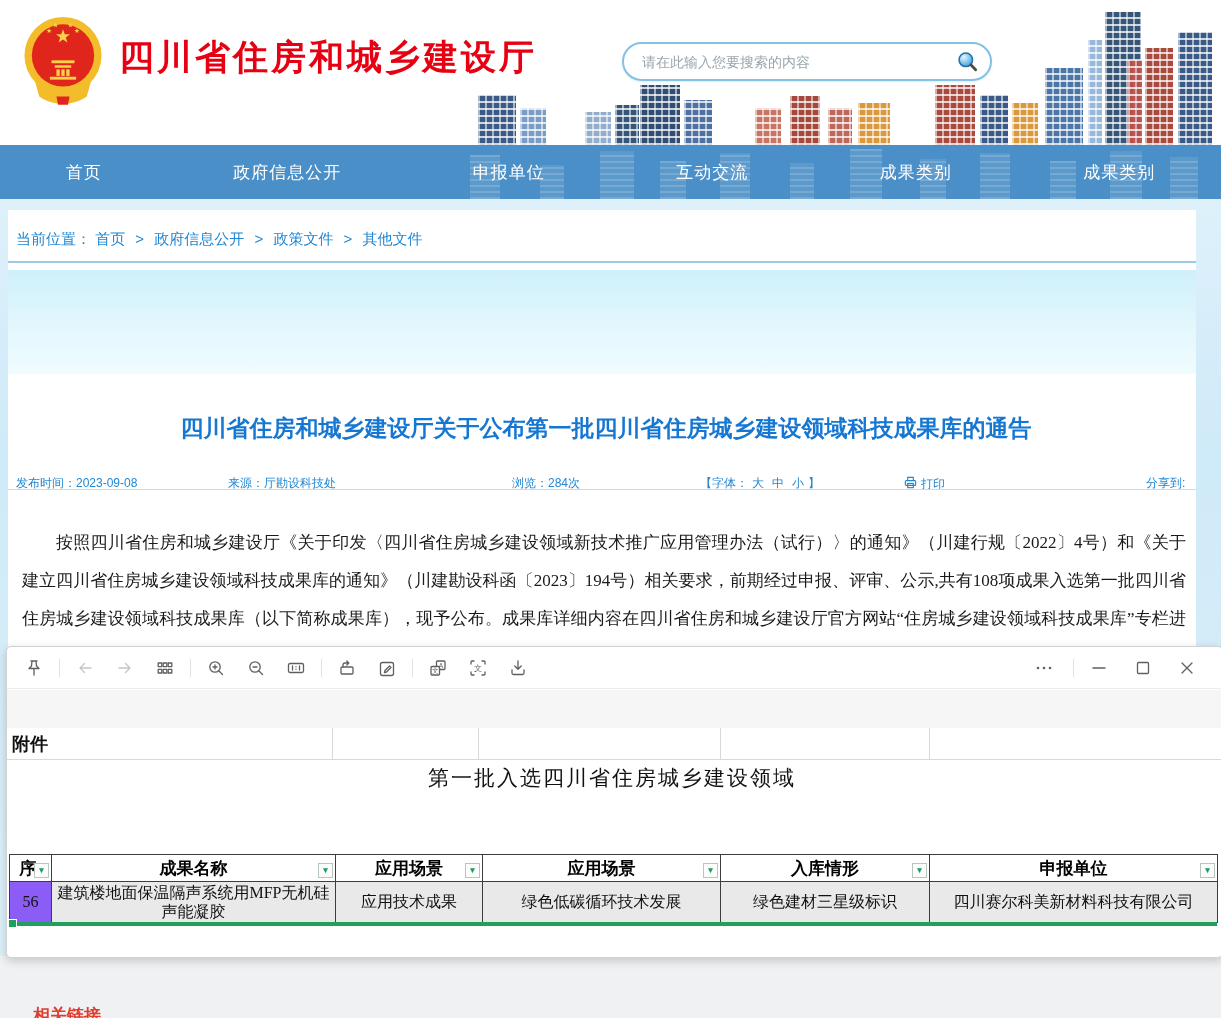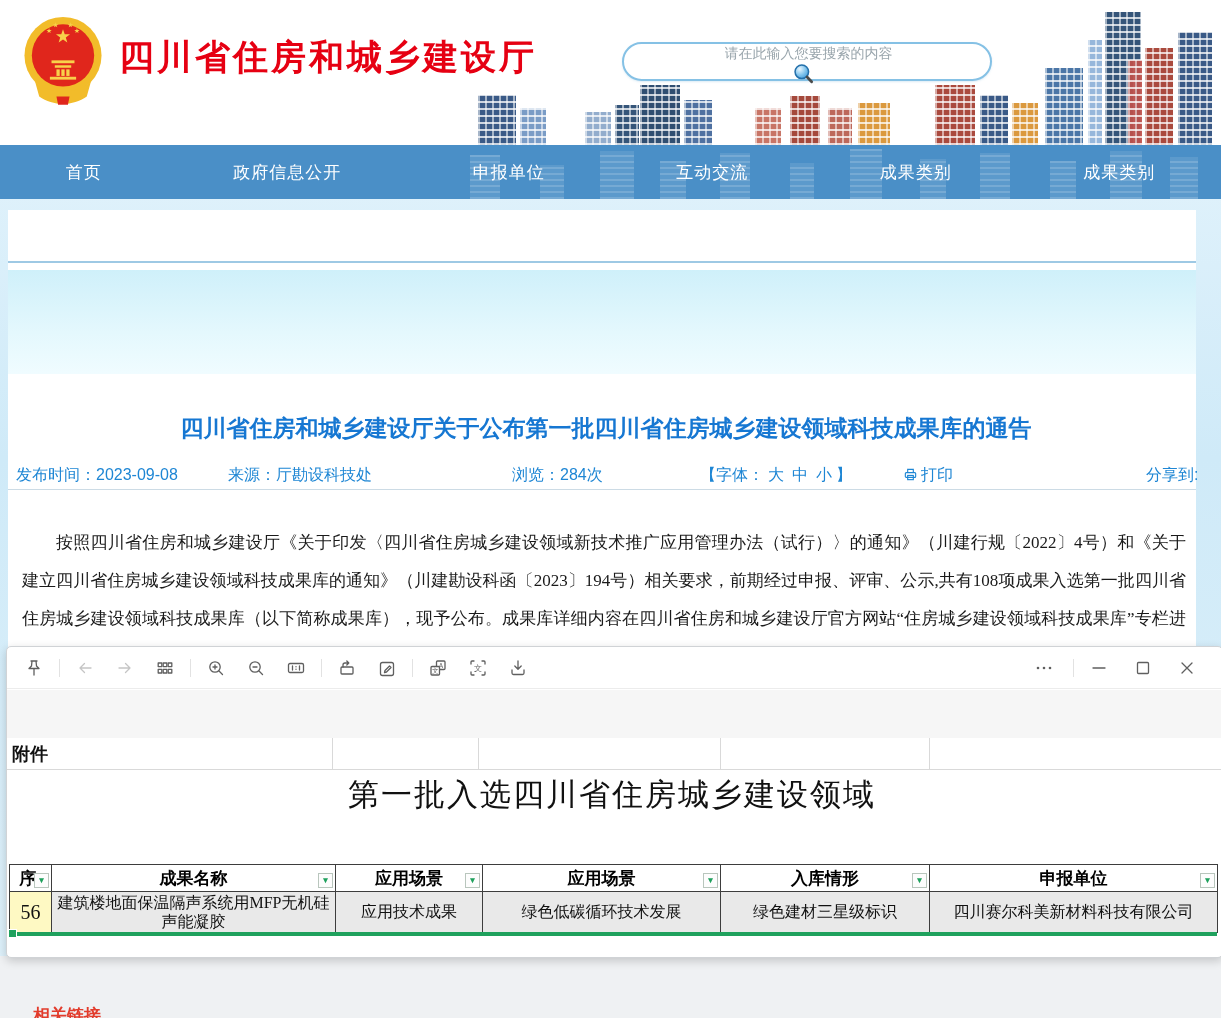--- a/index.html
+++ b/index.html
@@ -6,64 +6,64 @@
   .canvas{position:relative;width:1221px;height:1018px;overflow:hidden;
     background:linear-gradient(180deg,#e9f6fd 0%,#cfeaf8 45%,#dff1fa 100%);
     font-family:"Liberation Sans",sans-serif;}
   
   .site-header{position:absolute;left:0;top:0;width:1221px;height:145px;background:#fff;overflow:hidden;}
   .b{position:absolute;opacity:.92;
      background-image:repeating-linear-gradient(0deg,rgba(255,255,255,.75) 0 2px,transparent 2px 7px),
                       repeating-linear-gradient(90deg,rgba(255,255,255,.55) 0 2px,transparent 2px 7px);}
   .site-title{position:absolute;left:119px;top:34px;font-size:35px;font-weight:bold;color:#e60012;letter-spacing:3px;white-space:nowrap;}
   .site-subtitle{position:absolute;left:121px;top:91px;font-size:13px;color:#b3b3b3;letter-spacing:1.4px;white-space:nowrap;}
-  .search-box{position:absolute;left:622px;top:42px;width:366px;height:35px;background:#fff;border:2px solid #85c1e5;border-radius:20px;display:flex;align-items:center;box-shadow:0 1px 2px rgba(120,180,220,.25);flex-direction:column;}
+  .search-box{position:absolute;left:622px;top:42px;width:366px;height:35px;background:#fff;border:2px solid #85c1e5;border-radius:20px;display:flex;align-items:center;box-shadow:0 1px 2px rgba(120,180,220,.25);}
   .search-box input{flex:1;border:none;outline:none;background:transparent;margin-left:16px;font-size:14px;color:#333;font-family:"Liberation Sans",sans-serif;}
   .search-box input::placeholder{color:#9aa6ad;}
   .search-btn{border:none;background:transparent;padding:0 10px 0 4px;cursor:pointer;display:flex;align-items:center;}
   
   .navbar{position:absolute;left:0;top:145px;width:1221px;height:54px;background:#4a8fc7;display:flex;align-items:center;justify-content:space-around;overflow:hidden;}
   .nb{position:absolute;background:rgba(255,255,255,.10);
       background-image:repeating-linear-gradient(0deg,rgba(255,255,255,.16) 0 2px,transparent 2px 6px);}
   .nav-item{position:relative;color:#fff;font-size:17px;letter-spacing:1px;cursor:pointer;z-index:2;}
   
   .content-bg{position:absolute;left:8px;top:210px;width:1188px;height:746px;background:#fff;}
   .crumb{position:absolute;left:16px;top:230px;font-size:15px;color:#1e86d4;z-index:2;}
   .crumb a{color:#1e86d4;text-decoration:none;cursor:pointer;}
   .crumb-sep{margin:0 6px;}
   .crumb-line{position:absolute;left:8px;top:261px;width:1188px;height:2px;background:#9ec9e4;z-index:2;}
   .meta-box{position:absolute;left:8px;top:270px;width:1188px;height:104px;
     background:linear-gradient(180deg,#cff0fa 0%,#e4f8fd 60%,#f0fcff 100%);z-index:2;}
   .m{position:absolute;font-size:15px;color:#2578b5;white-space:nowrap;}
   .art-title{position:absolute;left:8px;top:409px;width:1188px;text-align:center;font-size:23px;font-weight:bold;color:#1677d2;z-index:2;}
-  .am{position:absolute;top:465px;font-size:16px;color:#1e86d4;white-space:nowrap;z-index:2;}
+  .am{position:absolute;top:475px;font-size:12px;color:#1e86d4;white-space:nowrap;z-index:2;}
   .am .sz{margin:0 4px;cursor:pointer;}
   .meta-line{position:absolute;left:8px;top:489px;width:1188px;height:1px;background:#ccdbe5;z-index:2;}
   .art-body{position:absolute;left:22px;top:524px;width:1164px;font-family:"Liberation Serif",serif;font-size:17px;color:#1a1a1a;line-height:38px;text-indent:2em;text-align:justify;z-index:2;}
   
   .viewer{position:absolute;left:6px;top:646px;width:1215px;height:310px;background:#fff;border:1px solid #d0d3d6;border-radius:5px;box-shadow:0 3px 10px rgba(0,0,0,.18);z-index:3;}
   .vtoolbar{position:absolute;left:0;top:0;width:100%;height:42px;display:flex;align-items:center;padding-left:10px;box-sizing:border-box;border-bottom:1px solid #ececec;}
   .tbtn{width:34px;height:30px;display:flex;align-items:center;justify-content:center;border-radius:4px;cursor:pointer;flex:0 0 auto;margin-right:6px;}
   .tbtn svg{stroke:#5f5f5f;fill:none;stroke-width:1.3;stroke-linecap:round;stroke-linejoin:round;}
   .tbtn.disabled svg{stroke:#c5c5c5;}
   .vdiv{width:1px;height:18px;background:#e2e2e2;margin:0 8px 0 2px;flex:0 0 auto;}
   .win-group{margin-left:auto;display:flex;align-items:center;padding-right:8px;}
   .win-group .tbtn{margin-right:10px;}
   .vgray{position:absolute;left:0;top:43px;width:100%;height:53px;background:#f6f6f6;}
   .teal-line{position:absolute;left:0;top:96px;width:100%;height:3px;background:#147a74;}
-  .sheet{position:absolute;left:0;top:91px;width:100%;height:210px;background:#fff;overflow:hidden;}
+  .sheet{position:absolute;left:0;top:81px;width:100%;height:210px;background:#fff;overflow:hidden;}
   .att-row{position:absolute;left:0;top:0;width:100%;height:31px;border-bottom:1px solid #d9d9d9;}
   .att-label{position:absolute;left:5px;top:4px;font-family:"Liberation Serif",serif;font-weight:bold;font-size:18px;color:#111;}
   .gl{position:absolute;top:0;width:1px;height:31px;background:#d9d9d9;}
-  .sheet-title{position:absolute;left:0;width:1210px;text-align:center;font-family:"Liberation Serif",serif;font-size:31px;color:#111;letter-spacing:2px;}
+  .sheet-title{position:absolute;left:0;width:1210px;text-align:center;font-family:"Liberation Serif",serif;font-size:21px;color:#111;letter-spacing:2px;}
   table.res{border-collapse:collapse;table-layout:fixed;position:absolute;left:2px;top:126px;width:1208px;font-family:"Liberation Serif",serif;}
   table.res th,table.res td{border:1.6px solid #3d3d3d;overflow:hidden;}
   table.res th{height:26px;background:#fff;font-family:"Liberation Sans",sans-serif;font-weight:bold;font-size:17px;color:#000;text-align:center;position:relative;padding:0;}
   table.res td{height:40px;background:#e9e9e9;font-size:16px;color:#111;text-align:center;line-height:1.2;padding:0 3px;}
-  table.res td.first{background:#fef9c3;font-size:20px;}
+  table.res td.first{background:#8b5cf6;font-size:16px;}
   .fbtn{position:absolute;right:2px;bottom:3px;width:13px;height:13px;border:1px solid #b9c6bd;background:#fdfdfd;color:#1fa15d;font-size:9px;line-height:12px;text-align:center;cursor:pointer;}
   .sel-line{position:absolute;left:2px;top:194px;width:1208px;height:4px;background:#1fa15d;}
   .sel-knob{position:absolute;left:1px;top:191px;width:9px;height:9px;background:#1fa15d;border:1px solid #fff;box-sizing:border-box;}
   
   .footer-band{position:absolute;left:0;top:956px;width:1221px;height:62px;background:#eff1f3;z-index:2;}
   .related{position:absolute;left:33px;top:1004px;font-size:17px;font-weight:bold;color:#e23c2c;z-index:4;}
 </style>
 </head>
 <body>
 
@@ -150,20 +150,30 @@
     <div class="nav-item">首页</div>
     <div class="nav-item">政府信息公开</div>
     <div class="nav-item">申报单位</div>
     <div class="nav-item">互动交流</div>
     <div class="nav-item">成果类别</div>
     <div class="nav-item">成果类别</div>
   </nav>
 
   <div class="content-bg"></div>
 
+  <div class="crumb">
+    <span>当前位置：</span>
+    <a>首页</a>
+    <span class="crumb-sep">&gt;</span>
+    <a>政府信息公开</a>
+    <span class="crumb-sep">&gt;</span>
+    <a>政策文件</a>
+    <span class="crumb-sep">&gt;</span>
+    <a>其他文件</a>
+  </div>
   <div class="crumb-line"></div>
 
   <div class="meta-box"></div>
   <span class="m" style="left:20px;top:286px"><span>索 引 号：</span><span>008283930/2023-00120</span></span>
   <span class="m" style="left:415px;top:286px"><span>公文种类：</span><span>通告</span></span>
   <span class="m" style="left:805px;top:286px"><span>发布机构：</span><span>四川省住房和城乡建设厅</span></span>
   <span class="m" style="left:20px;top:311px"><span>成文日期：</span><span>2023-09-08</span></span>
   <span class="m" style="left:415px;top:311px"><span>发布日期：</span><span>2023-09-08</span></span>
   <span class="m" style="left:805px;top:311px"><span>文号：</span><span>川建通告〔2023〕195号</span></span>
   <span class="m" style="left:20px;top:336px"><span>有效性：</span><span>有效</span></span>

